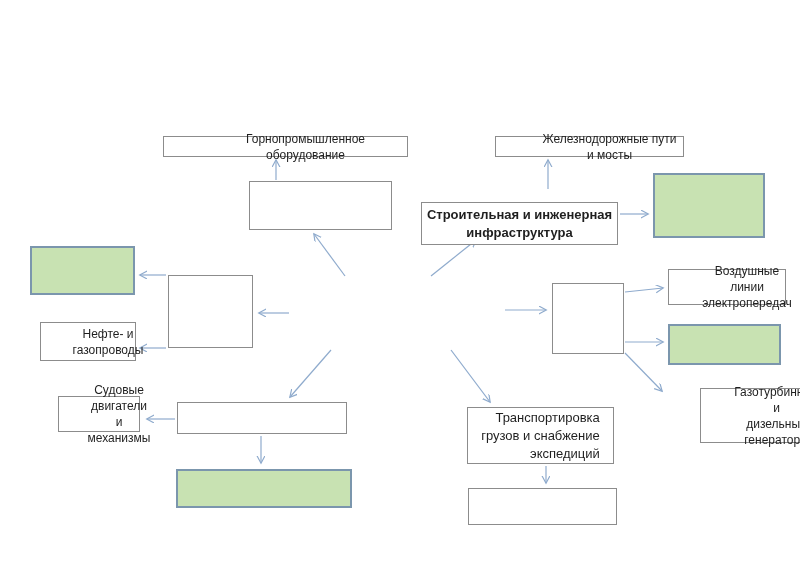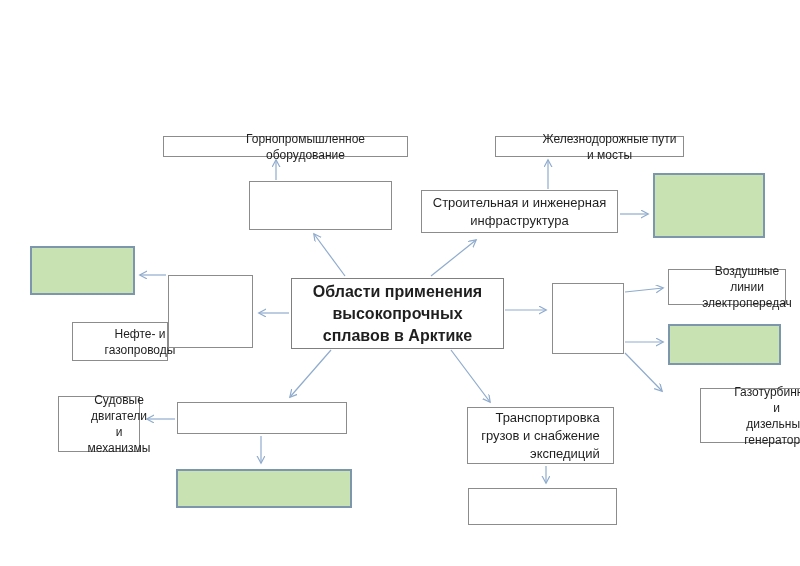--- a/index.html
+++ b/index.html
@@ -53,38 +53,35 @@
       <line x1="175" y1="419" x2="147" y2="419" marker-end="url(#ah)"></line>
       <line x1="261" y1="436" x2="261" y2="463" marker-end="url(#ah)"></line>
       <line x1="546" y1="466" x2="546" y2="483" marker-end="url(#ah)"></line>
     </g>
   </svg>
 
   <div class="node fs12" style="left:163px;top:136px;width:245px;height:21px;">Горнопромышленное оборудование</div>
 
   <div class="node fs12" style="left:451px;top:136px;width:189px;height:21px;margin-left:44px;">Железнодорожные пути и мосты</div>
 
-  <div class="node fs13" style="left:421px;top:190px;width:197px;height:43px;">Строительная и инженерная
+  <div class="node fs13" style="left:421px;top:202px;width:197px;height:43px;font-weight:bold;">Строительная и инженерная
 инфраструктура</div>
 
-  <div class="node center-node" style="left:291px;top:278px;width:213px;height:71px;">Области применения
-высокопрочных
-сплавов в Арктике</div>
 
-  <div class="node fs12" style="left:40px;top:322px;width:96px;height:39px;margin-left:32px;">Нефте- и
+  <div class="node fs12" style="left:40px;top:322px;width:96px;height:39px;">Нефте- и
 газопроводы</div>
 
   <div class="node fs12" style="left:668px;top:269px;width:118px;height:36px;">Воздушные линии
 электропередач</div>
 
   <div class="node fs12" style="left:700px;top:388px;width:113px;height:55px;">Газотурбинные и
 дизельные
 генераторы</div>
 
-  <div class="node fs12" style="left:58px;top:396px;width:82px;height:56px;">Судовые
+  <div class="node fs12" style="left:58px;top:396px;width:82px;height:36px;">Судовые
 двигатели и
 механизмы</div>
 
   <div class="node fs13" style="left:467px;top:407px;width:147px;height:57px;text-align:right;">Транспортировка
 грузов и снабжение
 экспедиций</div>
 
   <div class="node" style="left:249px;top:181px;width:143px;height:49px;"></div>
   <div class="node" style="left:168px;top:275px;width:85px;height:73px;"></div>
   <div class="node" style="left:552px;top:283px;width:72px;height:71px;"></div>

